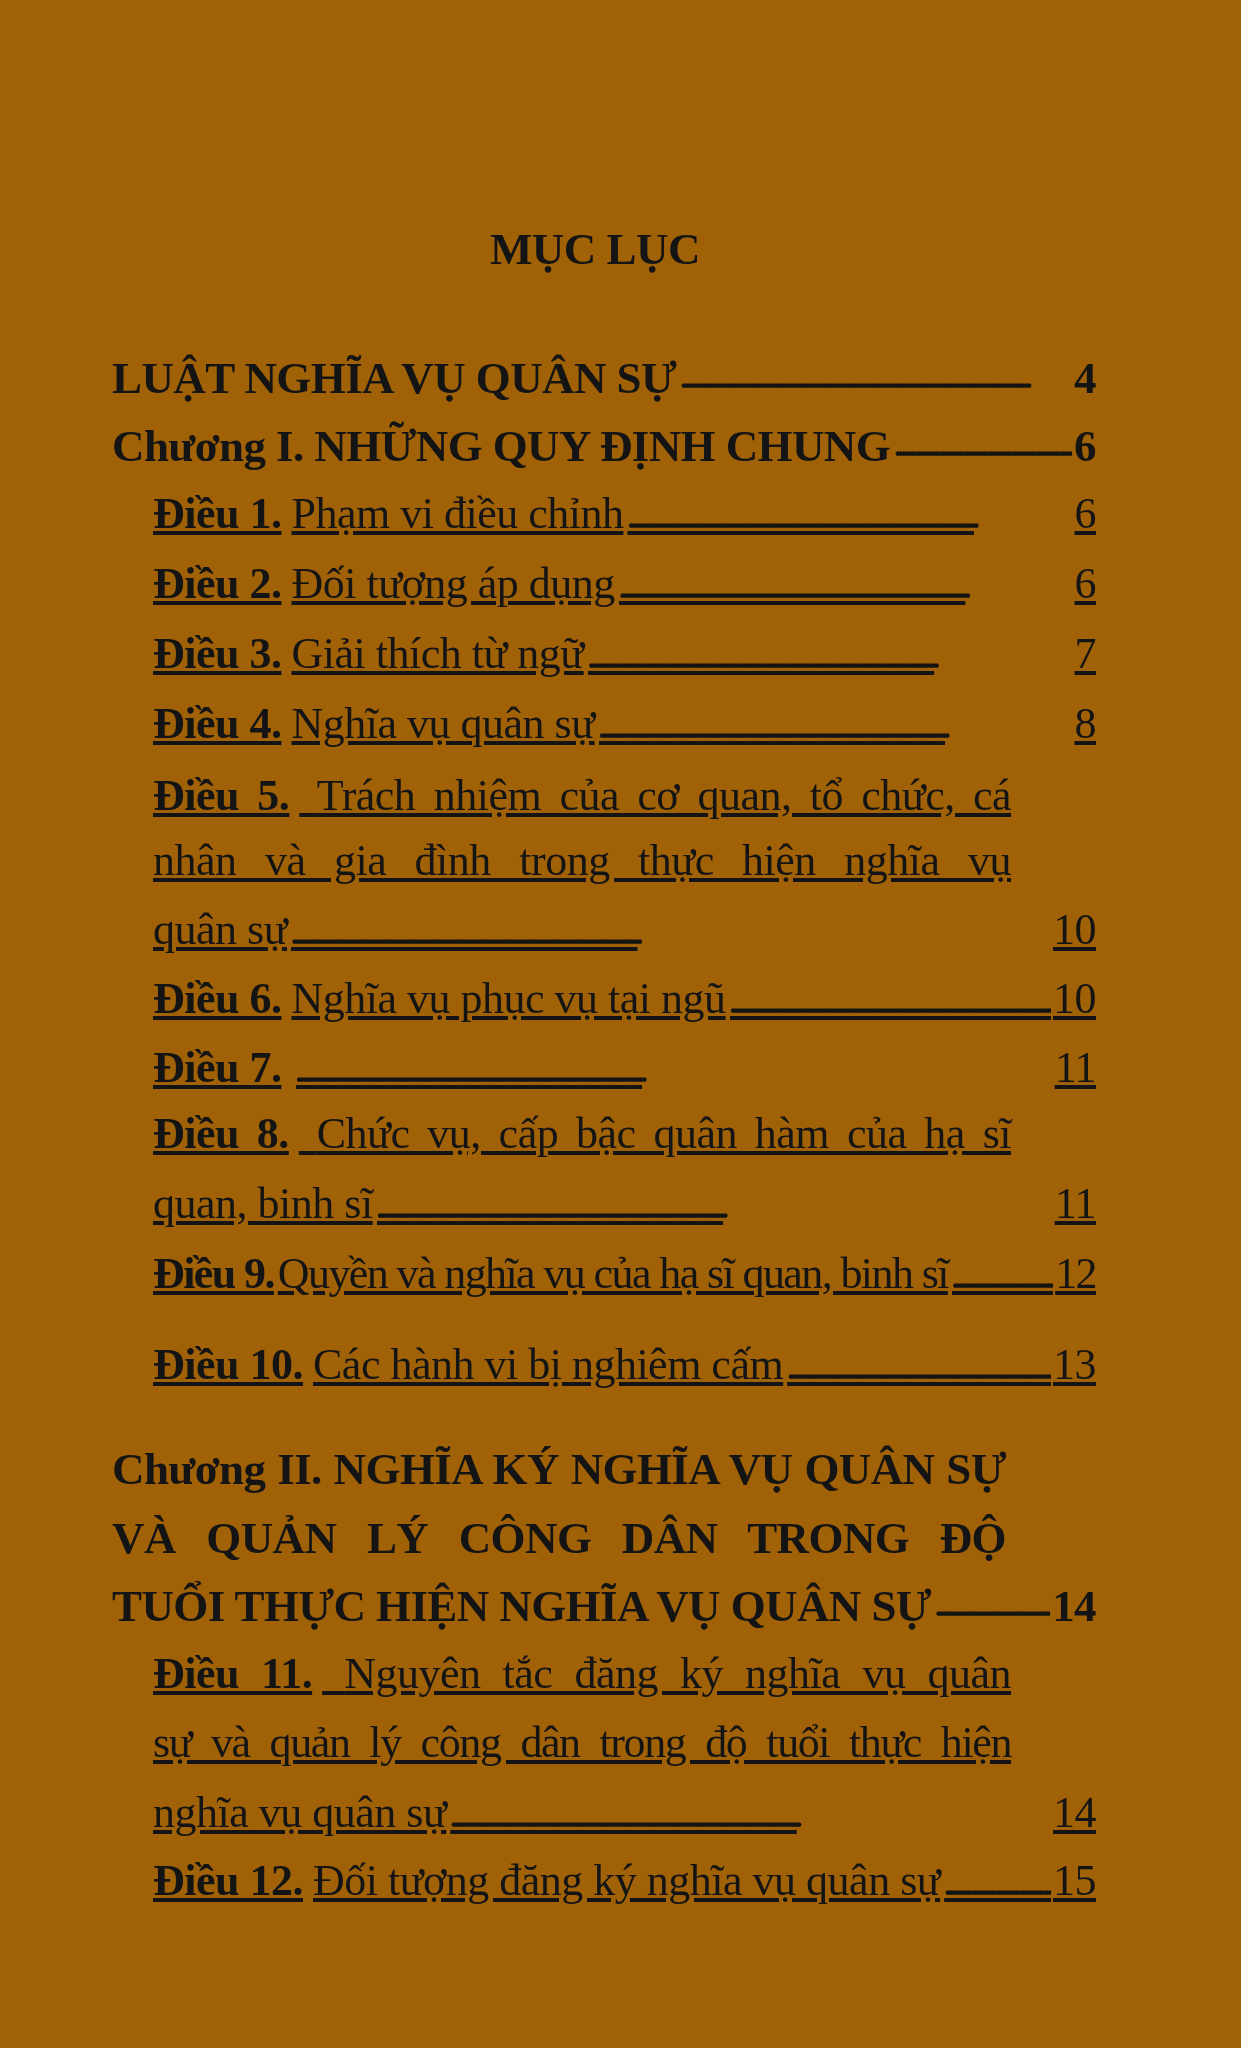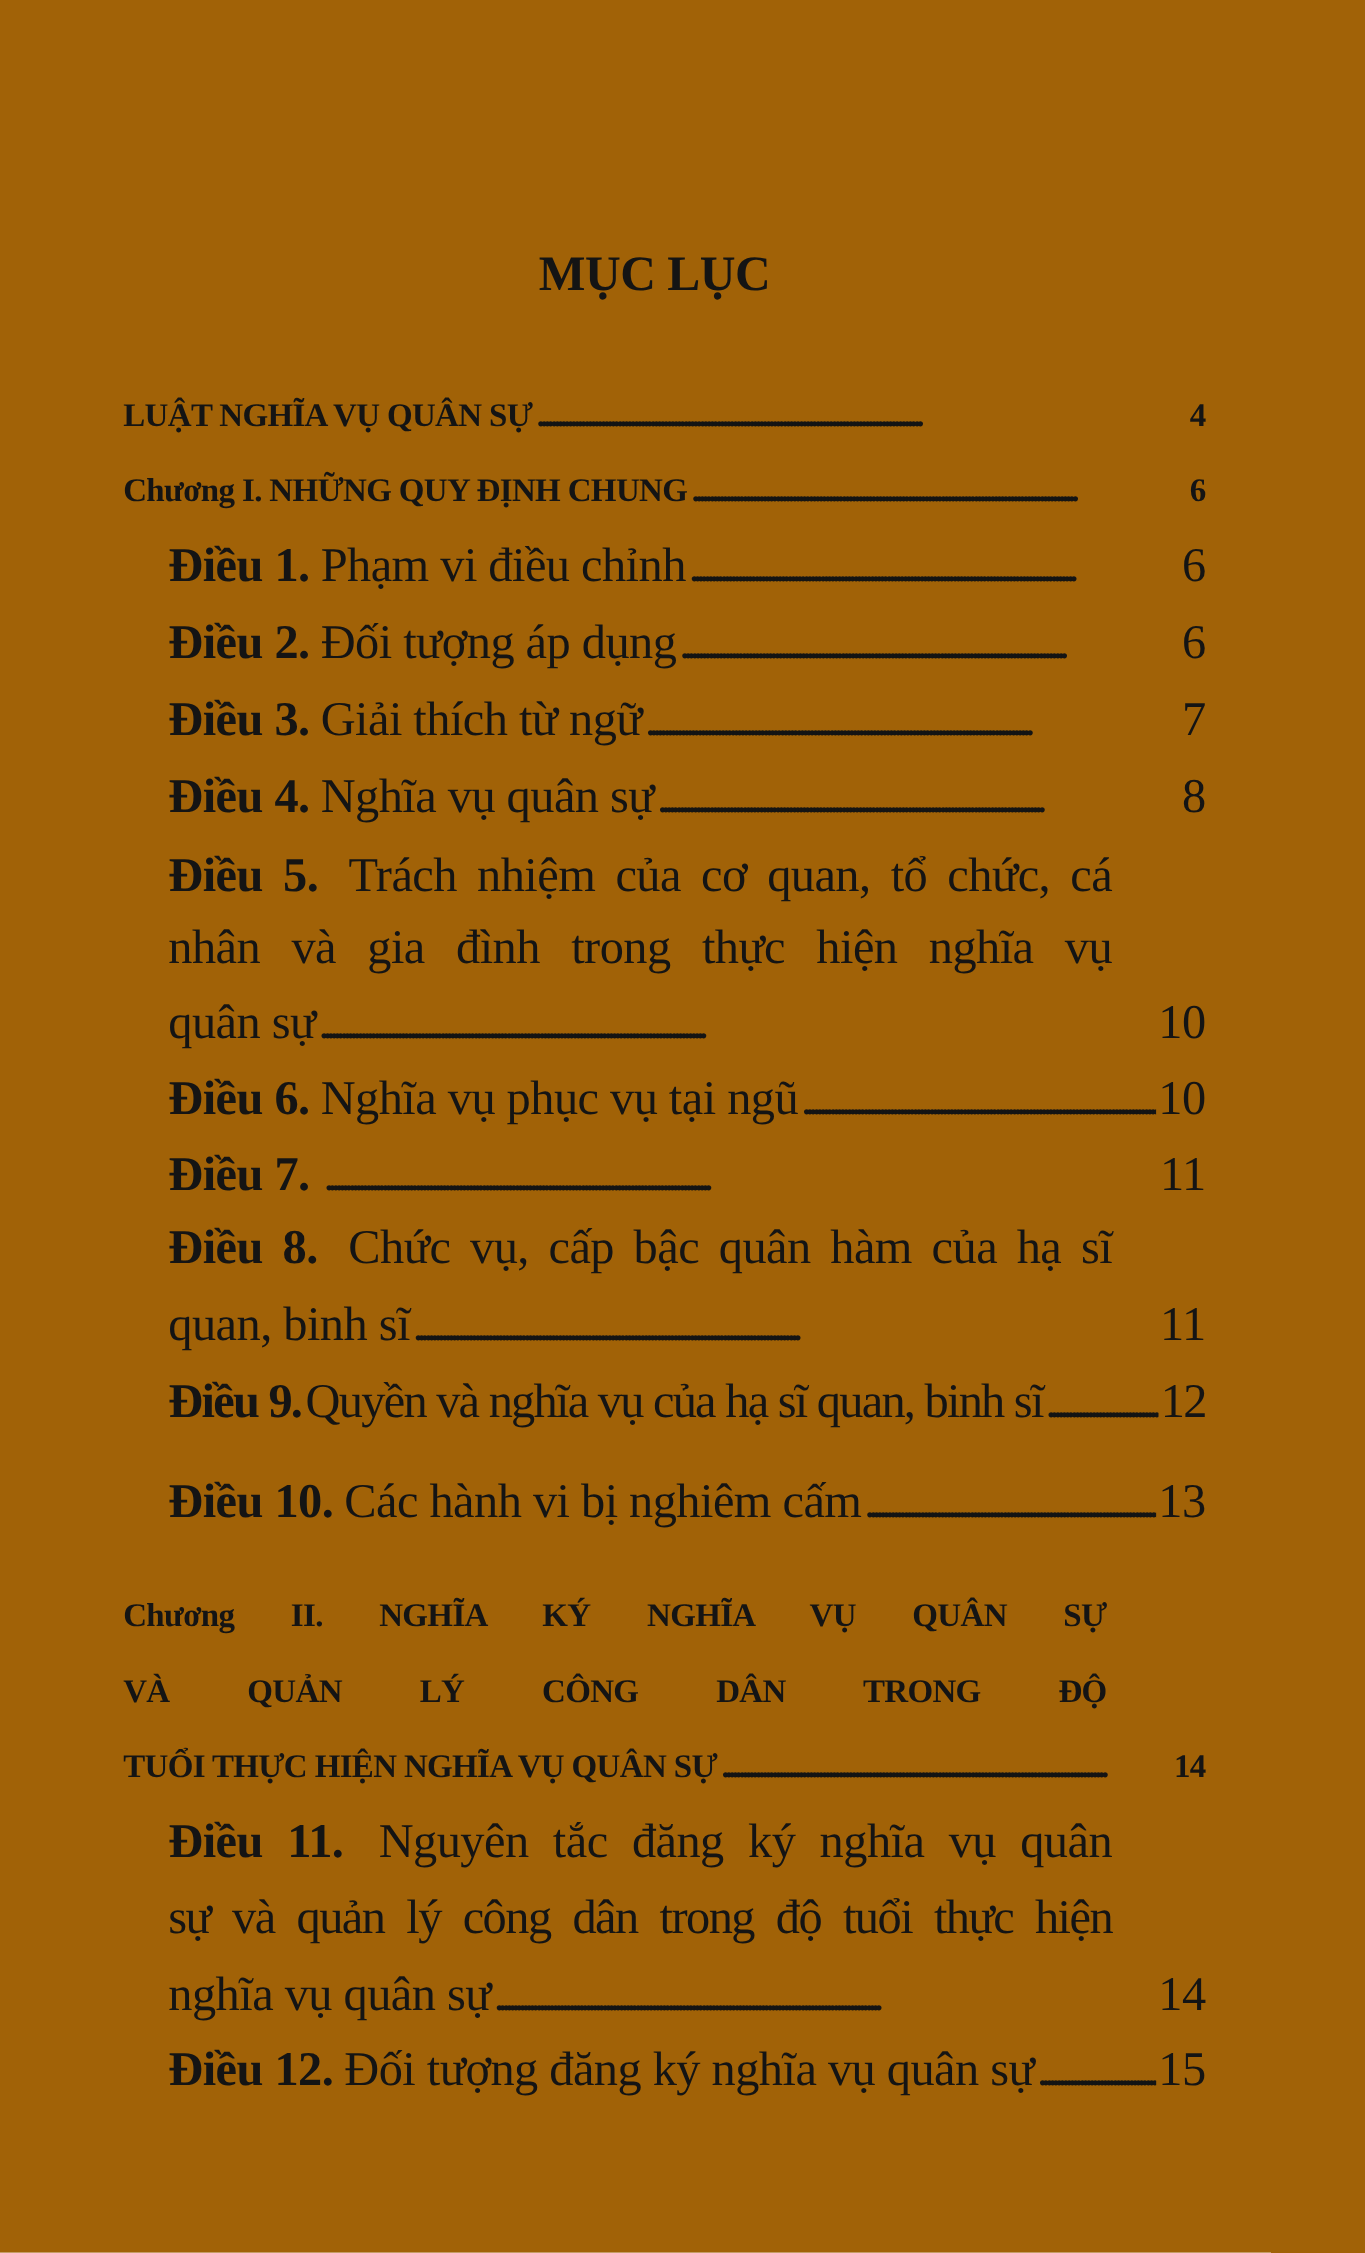--- a/index.html
+++ b/index.html
@@ -4,22 +4,22 @@
 <style>
   html, body { margin: 0; padding: 0; background: #ffffff; }
   body { width: 1241px; height: 2048px; position: relative; overflow: hidden;
          font-family: "Liberation Serif", "DejaVu Serif", serif; color: #141414; }
   .page { position: absolute; left: 0; top: 0; width: 1241px; height: 2048px; background: #a16207; padding-left: 20px; }
   .page-edge { position: absolute; right: 4px; top: 70px; width: 2px; height: 1900px; background: #f3f6f8; }
   .title { position: absolute; left: 0; width: 1190px; top: 215px; height: 68px; line-height: 68px;
            text-align: center; font-weight: bold; font-size: 45px; letter-spacing: -0.5px; }
   .row { position: absolute; height: 68px; line-height: 68px; font-size: 44px; white-space: nowrap;
          display: flex; align-items: baseline; }
-  .row.head { left: 112px; width: 984px; font-weight: bold; font-size: 30px; letter-spacing: -0.6px; }
-  .row.art { left: 153px; width: 943px; letter-spacing: -0.5px; }
+  .row.head { left: 112px; width: 984px; font-weight: bold; font-size: 45px; letter-spacing: -0.6px; align-items: flex-end; }
+  .row.art { left: 153px; width: 943px; letter-spacing: -0.5px; text-decoration: underline; }
   .row.wrap { display: block; text-align: justify; text-align-last: justify; }
   .row.art.wrap { width: 858px; }
   .row.head.wrap { width: 894px; }
   .lbl { font-weight: bold; margin-right: 10px; }
   .txt { flex: 0 0 auto; }
   .leader { flex: 1 1 auto; overflow: hidden; margin: 0 2px 0 4px; position: relative; top: 0; }
   .leader::before { content: ". . . . . . . . . . . . . . . . . . . . . . . . . . . . . . . . . . . . . . . . . . . . . . . . . . . . . . . . . . . . . . . . . . . . . . . . . . . . . . . . . . . . . . . . . . . . . . . . . . . . . . . . . . . . . . . . . . . .";
     letter-spacing: -6px; font-weight: bold; font-size: 30px; }
   .pg { flex: 0 0 auto; }
   .head .pg { font-weight: bold; }

